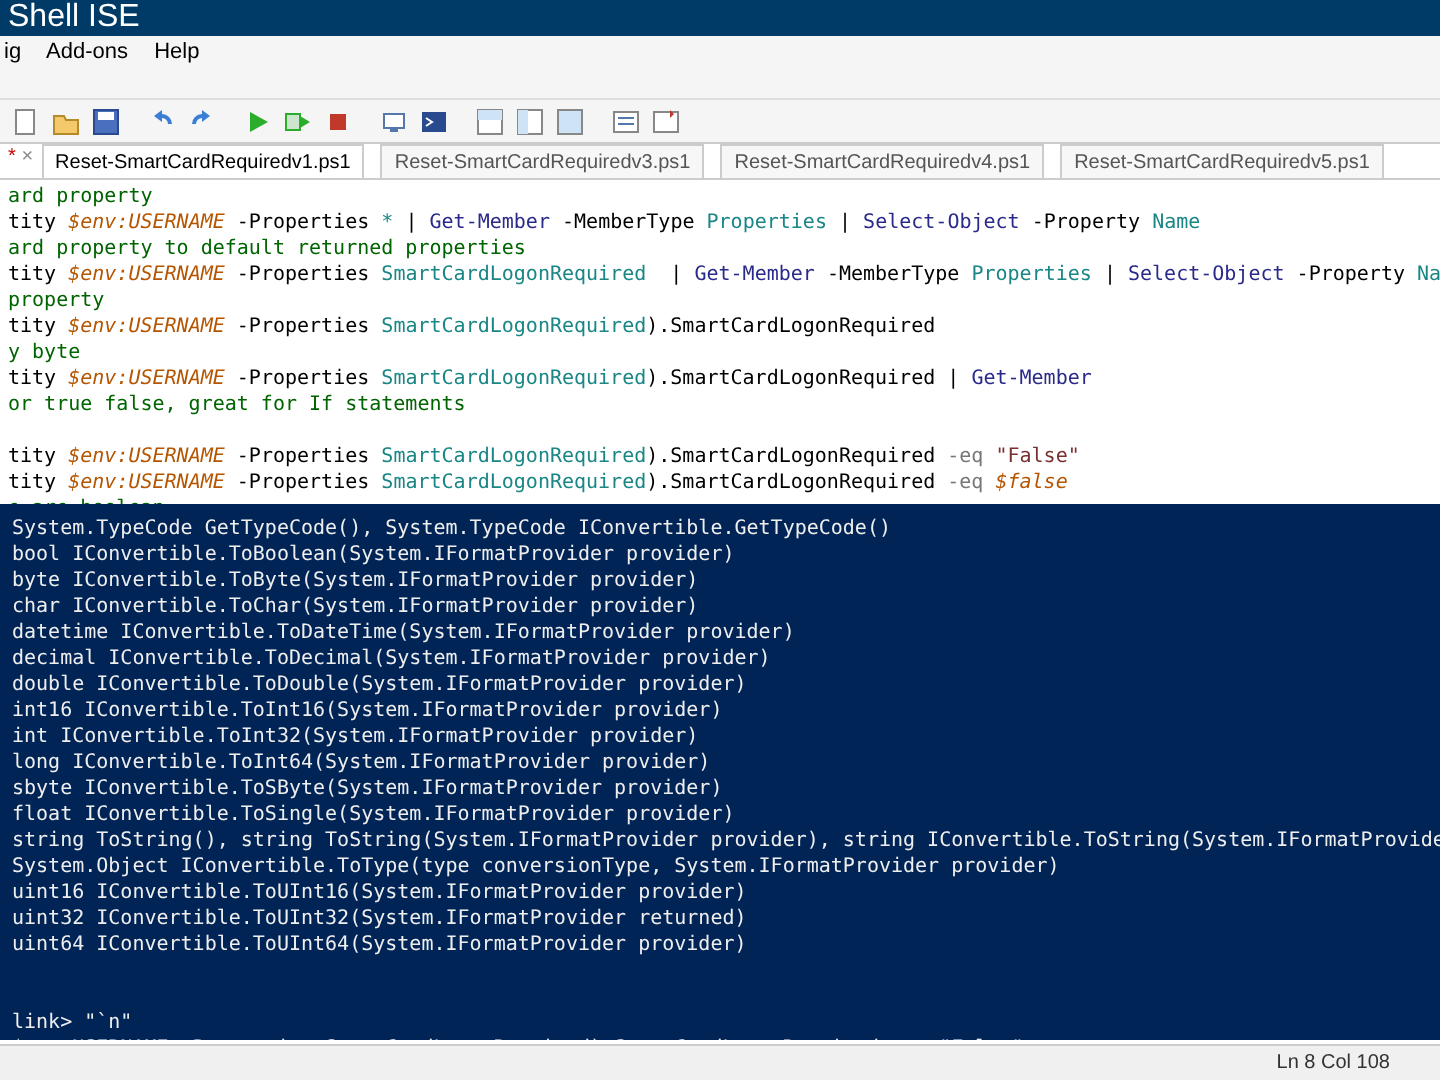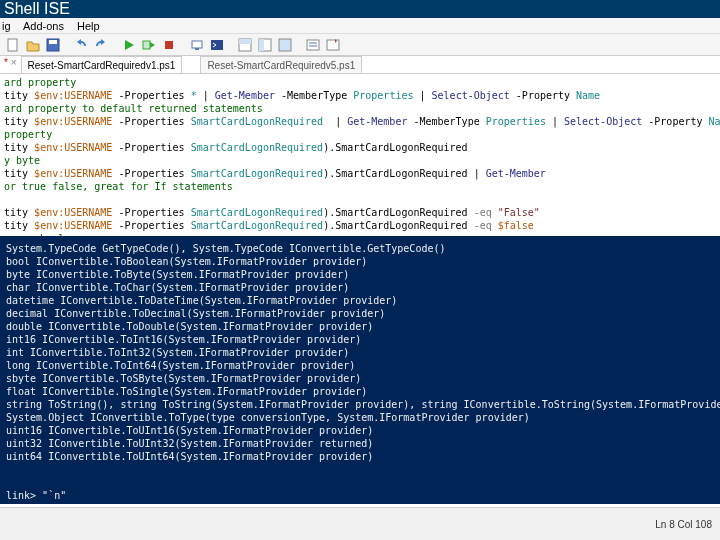--- a/index.html
+++ b/index.html
@@ -1,33 +1,33 @@
 <!DOCTYPE html>
 <html><head>
 <meta charset="utf-8">
 <style>
   * { margin: 0; padding: 0; box-sizing: border-box; }
   body { font-family: "Segoe UI", Tahoma, sans-serif; font-size: 11px; background: #fff; width: 720px; height: 540px; overflow: hidden; position: relative; }
   .titlebar { background: #003a66; color: #fff; height: 18px; line-height: 18px; padding-left: 4px; font-size: 16px; }
-  .menubar { background: #f5f5f5; height: 16px; line-height: 16px; padding-left: 2px; font-size: 11px; border-bottom: 1px solid #ddd; }
+  .menubar { background: #f5f5f5; height: 32px; line-height: 16px; padding-left: 2px; font-size: 11px; border-bottom: 1px solid #ddd; }
   .menubar span { margin-right: 10px; }
   .toolbar { background: #f5f5f5; height: 22px; display: flex; align-items: center; padding-left: 4px; border-bottom: 1px solid #ccc; gap: 2px; }
   .tb { width: 18px; height: 18px; display: inline-flex; align-items: center; justify-content: center; cursor: pointer; }
   .tb.sep { width: 6px; }
   .tabrow { background: #fff; height: 18px; display: flex; border-bottom: 1px solid #ccc; font-size: 10px; }
-  .tab { border: 1px solid #ccc; border-bottom: none; padding: 1px 6px; margin-right: 18px; background: #f7f7f7; color: #555; display: flex; align-items: center; height: 17px; white-space: nowrap; }
+  .tab { border: 1px solid #ccc; border-bottom: none; padding: 1px 6px; margin-right: 8px; background: #f7f7f7; color: #555; display: flex; align-items: center; height: 17px; white-space: nowrap; }
   .tab.active { background: #fff; color: #000; }
   .star { padding: 1px 4px; color: #c00; }
   .editor { background: #fff; font-family: Consolas, "Lucida Console", monospace; font-size: 10px; line-height: 13px; padding: 2px 4px; height: 162px; overflow: hidden; white-space: pre; }
   .console { background: #012456; color: #eee; font-family: Consolas, "Lucida Console", monospace; font-size: 10px; line-height: 13px; padding: 6px 6px; height: 268px; overflow: hidden; white-space: pre; }
-  .statusbar { position: absolute; bottom: 0; left: 0; right: 0; height: 33px; background: #f0f0f0; border-top: 1px solid #ccc; font-size: 10px; color: #333; display: flex; justify-content: flex-end; align-items: center; padding-right: 8px; }
+  .statusbar { position: absolute; bottom: 0; left: 0; right: 0; height: 18px; background: #f0f0f0; border-top: 1px solid #ccc; font-size: 10px; color: #333; display: flex; justify-content: flex-end; align-items: center; padding-right: 25px; }
   
   .kw { color: #006400; }
   .cmd { color: #2a2a8a; }
-  .var { color: #b55500; }
+  .var { color: #b55500; font-style: italic; }
   .param { color: #1a8686; }
   .str { color: #7a2f2f; }
   .grey { color: #777; text-align: right; }
 </style>
 </head>
 <body>
 
 <div class="titlebar">
   <span>Shell ISE</span>
 </div>
@@ -129,27 +129,33 @@
       </svg>
     </span>
 </div>
 
 <div class="tabrow">
   <div class="star"><span>*</span> <span style="color:#888">×</span></div>
   <div class="tab active">
       <span>Reset-SmartCardRequiredv1.ps1</span>
     </div>
   <div class="tab">
+      <span>Reset-SmartCardRequiredv3.ps1</span>
+    </div>
+  <div class="tab">
+      <span>Reset-SmartCardRequiredv4.ps1</span>
+    </div>
+  <div class="tab">
       <span>Reset-SmartCardRequiredv5.ps1</span>
     </div>
 </div>
 
 <div class="editor"><span class="kw">ard property</span>
 <span>tity </span><span class="var">$env:USERNAME</span><span> -Properties </span><span class="param">*</span><span> | </span><span class="cmd">Get-Member</span><span> -MemberType </span><span class="param">Properties</span><span> | </span><span class="cmd">Select-Object</span><span> -Property </span><span class="param">Name</span>
-<span class="kw">ard property to default returned statements</span>
+<span class="kw">ard property to default returned properties</span>
 <span>tity </span><span class="var">$env:USERNAME</span><span> -Properties </span><span class="param">SmartCardLogonRequired</span><span>  | </span><span class="cmd">Get-Member</span><span> -MemberType </span><span class="param">Properties</span><span> | </span><span class="cmd">Select-Object</span><span> -Property </span><span class="param">Name</span>
 <span class="kw">property</span>
 <span>tity </span><span class="var">$env:USERNAME</span><span> -Properties </span><span class="param">SmartCardLogonRequired</span><span>).SmartCardLogonRequired</span>
 <span class="kw">y byte</span>
 <span>tity </span><span class="var">$env:USERNAME</span><span> -Properties </span><span class="param">SmartCardLogonRequired</span><span>).SmartCardLogonRequired | </span><span class="cmd">Get-Member</span>
 <span class="kw">or true false, great for If statements</span>
 
 <span>tity </span><span class="var">$env:USERNAME</span><span> -Properties </span><span class="param">SmartCardLogonRequired</span><span>).SmartCardLogonRequired </span><span class="grey">-eq</span><span class="str"> "False"</span>
 <span>tity </span><span class="var">$env:USERNAME</span><span> -Properties </span><span class="param">SmartCardLogonRequired</span><span>).SmartCardLogonRequired </span><span class="grey">-eq</span><span class="var"> $false</span>
 <span class="kw">e are boolean</span>

